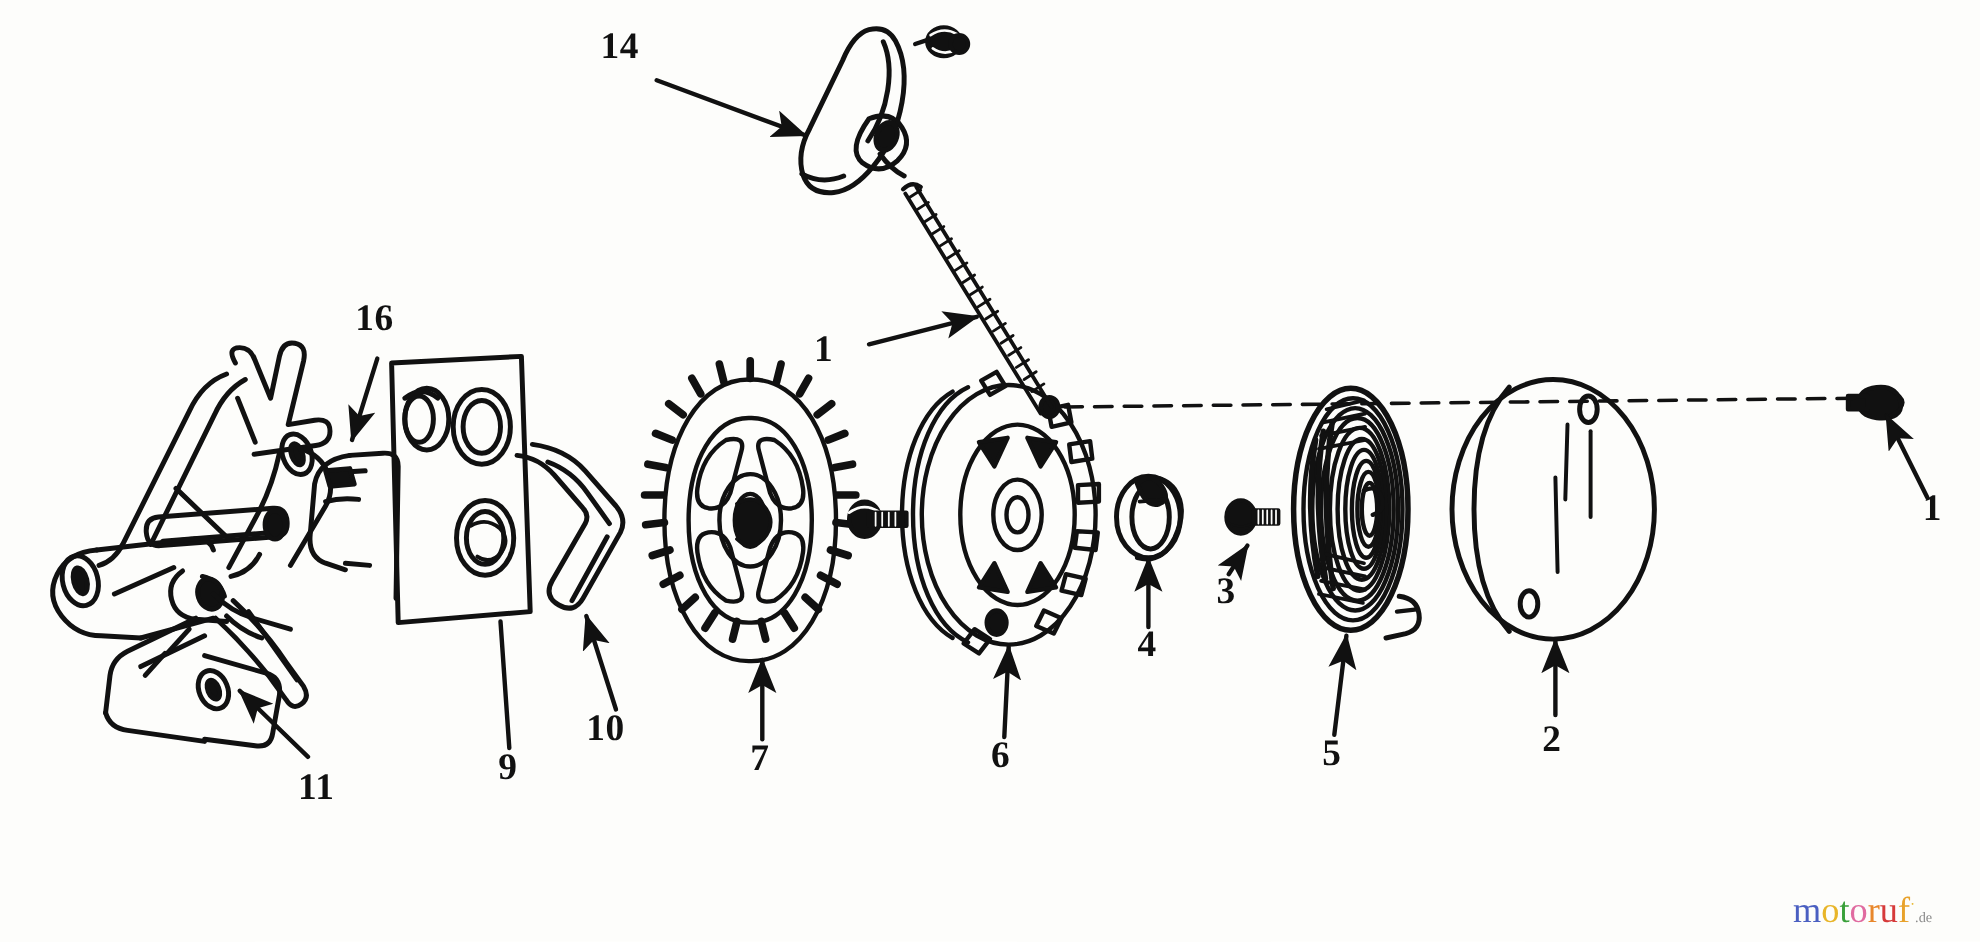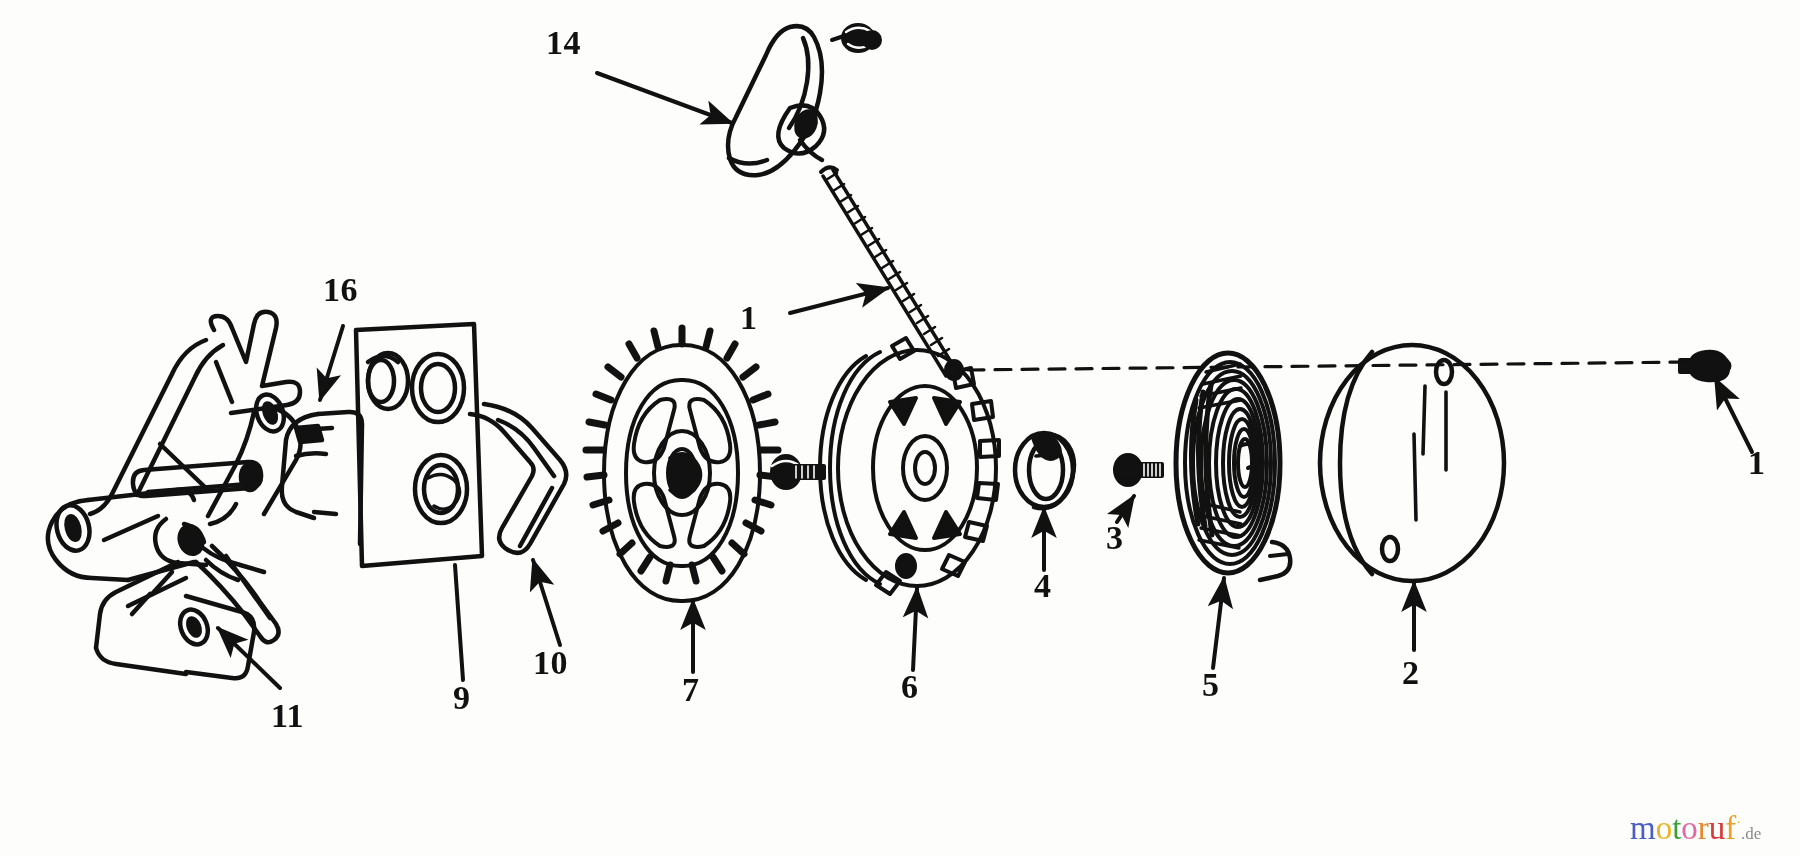--- a/index.html
+++ b/index.html
@@ -27,21 +27,21 @@
   .wm{
     position:absolute;
     left:1630px;top:812px;
     font-family:"Liberation Serif", serif;
     font-size:33px;
     line-height:1;
     white-space:nowrap;
     user-select:none;
   }
   .wm span{font-weight:400;}
-  .wm .sfx{font-size:17px;}
+  .wm .sfx{font-size:13px;}
 </style>
 </head>
 <body>
 
 <div id="page">
 
   <svg id="diagram" viewBox="0 0 1800 856" width="1800" height="856" xmlns="http://www.w3.org/2000/svg">
     <defs>
       <marker id="ah" markerWidth="9" markerHeight="9" refX="7.5" refY="3.2" orient="auto" markerUnits="strokeWidth">
         <path d="M0,0 L8,3.2 L0,6.4 L1.8,3.2 Z" fill="#111"></path>

